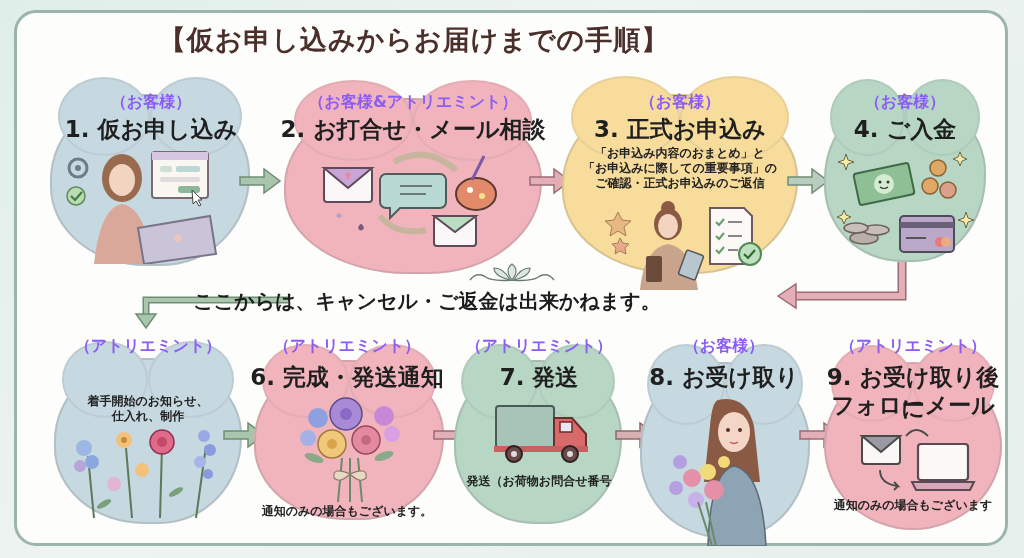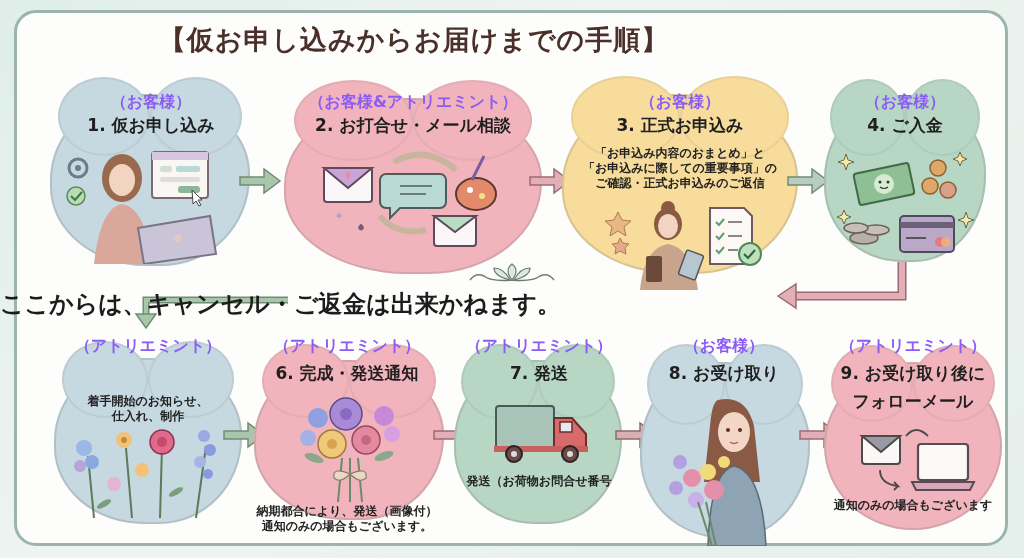--- a/index.html
+++ b/index.html
@@ -23,27 +23,27 @@
     position: absolute; border-radius: 46% 50% 44% 48% / 50% 46% 52% 46%;
     box-shadow: inset 0 0 0 2px rgba(120,120,120,0.25);
   }
   .cloud::before, .cloud::after {
     content: ""; position: absolute; border-radius: 50%; background: inherit;
     box-shadow: inset 0 0 0 2px rgba(120,120,120,0.12);
   }
   .cloud::before { width: 46%; height: 46%; left: 4%; top: -10%; }
   .cloud::after { width: 46%; height: 46%; right: 4%; top: -10%; }
   .role { position: absolute; left: 0; right: 0; font-size: 16px; font-weight: bold; color: #8b5cf6; }
-  .head { position: absolute; left: 0; right: 0; font-size: 17px; font-weight: bold; color: #1f1f1f; }
+  .head { position: absolute; left: 0; right: 0; font-size: 23px; font-weight: bold; color: #1f1f1f; }
   .desc { position: absolute; left: 0; right: 0; font-size: 12px; font-weight: bold; color: #222; line-height: 15px; }
   .art { position: absolute; }
   .arrow { position: absolute; }
   .notice {
-    position: absolute; left: 0; width: 854px; top: 288px; 
-    font-size: 24px; font-weight: bold; color: #1c1c1c;
+    position: absolute; left: 0; width: 854px; top: 288px; text-align: center;
+    font-size: 20px; font-weight: bold; color: #1c1c1c;
   }
   .ornament { position: absolute; left: 466px; top: 262px; }
 </style>
 </head>
 <body>
 
 <div class="card"></div>
 
 <div class="title">【仮お申し込みからお届けまでの手順】</div>
 
@@ -232,21 +232,20 @@
     <circle cx="48" cy="50" r="14" fill="#f0c87a" stroke="#a07a3a" stroke-width="1.5"></circle>
     <circle cx="48" cy="50" r="5" fill="#d8a44a"></circle>
     <circle cx="82" cy="46" r="14" fill="#e48aa0" stroke="#9a4a60" stroke-width="1.5"></circle>
     <circle cx="82" cy="46" r="5" fill="#c46a80"></circle>
     <ellipse cx="30" cy="64" rx="10" ry="4" fill="#8aa88a" transform="rotate(20 30 64)"></ellipse>
     <ellipse cx="100" cy="62" rx="10" ry="4" fill="#8aa88a" transform="rotate(-20 100 62)"></ellipse>
     <path d="M58 64 L54 108 M66 64 L66 108 M74 64 L78 108" stroke="#6a8a6a" stroke-width="2"></path>
     <path d="M66 80 q-18 -8 -16 4 q6 6 16 -4 q18 -8 16 4 q-6 6 -16 -4" fill="#e8d8c4" stroke="#8a7a6a" stroke-width="1.2"></path>
   </svg>
   <div class="desc" style="top:170px;">
-    <div>納期都合により、発送（画像付）</div>
     <div>通知のみの場合もございます。</div>
   </div>
 </div>
 
 <svg class="arrow" style="left:432px;top:420px;" width="44" height="30" viewBox="0 0 44 30">
   <path d="M2 11 H26 V3 L42 15 L26 27 V19 H2 Z" fill="#e3aeb6" stroke="#9a6c72" stroke-width="1.5"></path>
 </svg>
 
 <div class="step" style="left:448px;top:334px;width:182px;height:200px;">
   <div class="cloud" style="left:6px;top:26px;width:168px;height:164px;background:#b7d6c4;"></div>

